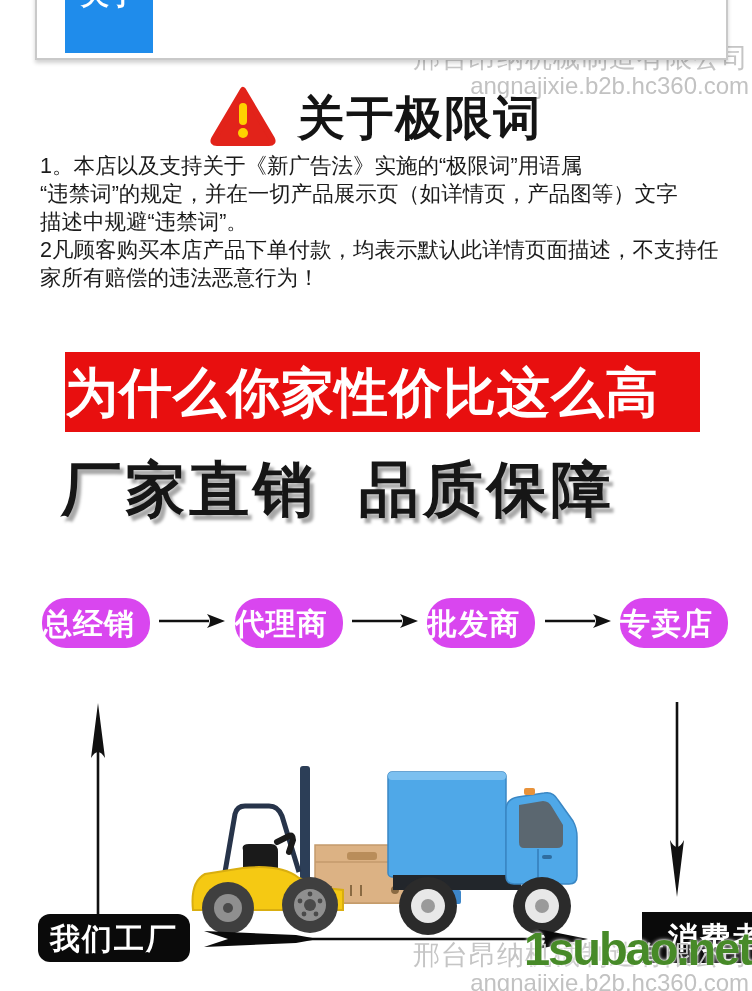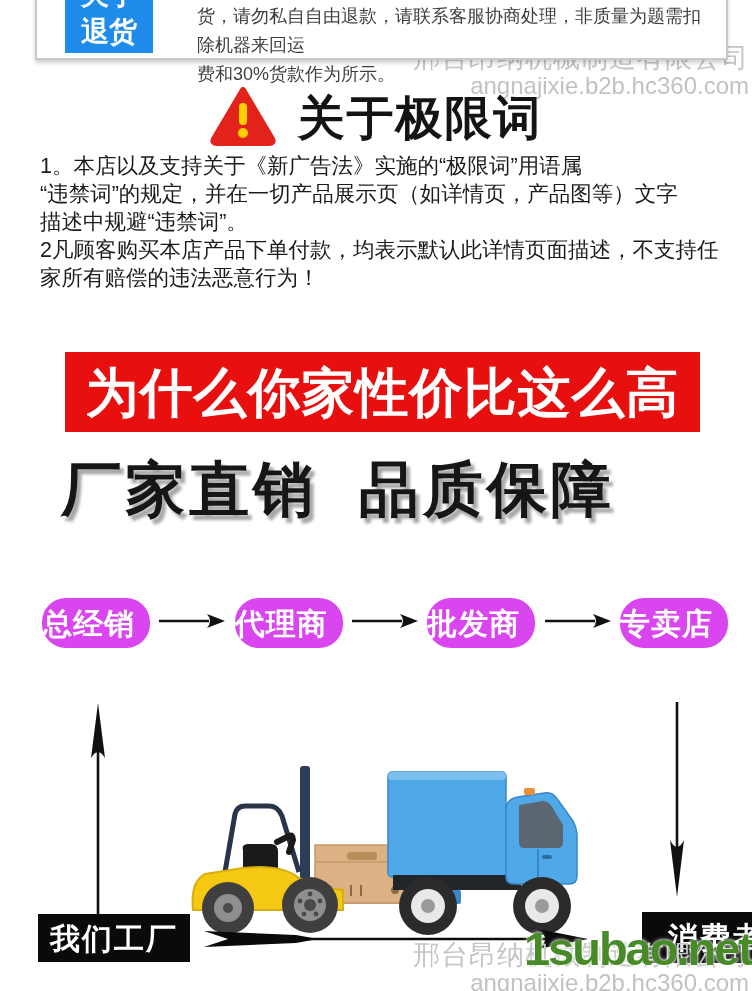--- a/index.html
+++ b/index.html
@@ -49,21 +49,21 @@
   .limit-title{font-size:47px;font-weight:900;color:#141414;letter-spacing:2px;}
   .para{left:40px;width:680px;font-size:21.5px;line-height:28px;color:#1b1b1b;z-index:2;}
   .para1{top:152px;}
   .para2{top:236px;}
 
   
   .red-banner{
     left:65px;top:352px;width:635px;height:80px;
     background:var(--banner-red,#e80f0f);
     color:#fff;font-size:53px;font-weight:900;
-    text-align:center;line-height:82px;letter-spacing:1px;z-index:2;
+    line-height:82px;letter-spacing:1px;z-index:2;
   }
 
   
   .subtitle{
     left:0;top:450px;width:596px;text-align:center;
     font-size:60px;font-weight:900;color:#161616;letter-spacing:4px;
     text-shadow:4px 5px 3px rgba(0,0,0,0.35);z-index:2;white-space:pre;margin-left:40px;
   }
 
   
@@ -73,38 +73,33 @@
   .flow-pill{
     width:108px;height:50px;background:#d946ef;border-radius:24px;
     color:#fff;font-size:30px;font-weight:700;text-align:left;line-height:51px;
     letter-spacing:1px;flex:0 0 auto;
   }
   .flow-arrow{flex:0 0 auto;margin:0 4px;}
 
   
   .factory-box{
     left:38px;top:914px;width:152px;height:48px;background:#0a0a0a;
-    color:#fff;font-size:30px;font-weight:700;text-align:center;line-height:49px;z-index:2;letter-spacing:2px;
+    color:#fff;font-size:30px;font-weight:700;text-align:center;line-height:49px;z-index:2;letter-spacing:2px;border-radius:12px;
   }
   .consumer-box{
     left:597px;top:912px;width:148px;height:51px;background:#0a0a0a;
     color:#fff;font-size:30px;font-weight:700;text-align:center;line-height:51px;z-index:2;letter-spacing:2px;margin-left:45px;
   }
 </style>
 </head>
 <body>
 
 <div class="abs return-card">
   <div class="return-badge">
     <div>关于</div>
-    <div>退货</div>
-  </div>
-  <div class="return-text">
-    <div>货，请勿私自自由退款，请联系客服协商处理，非质量为题需扣除机器来回运</div>
-    <div>费和30%货款作为所示。</div>
   </div>
 </div>
 
 <div class="abs wm wm-top">
   <div class="wm-company">邢台昂纳机械制造有限公司</div>
   <div class="wm-url">angnajixie.b2b.hc360.com</div>
 </div>
 
 <div class="abs limit-header">
   <span>

